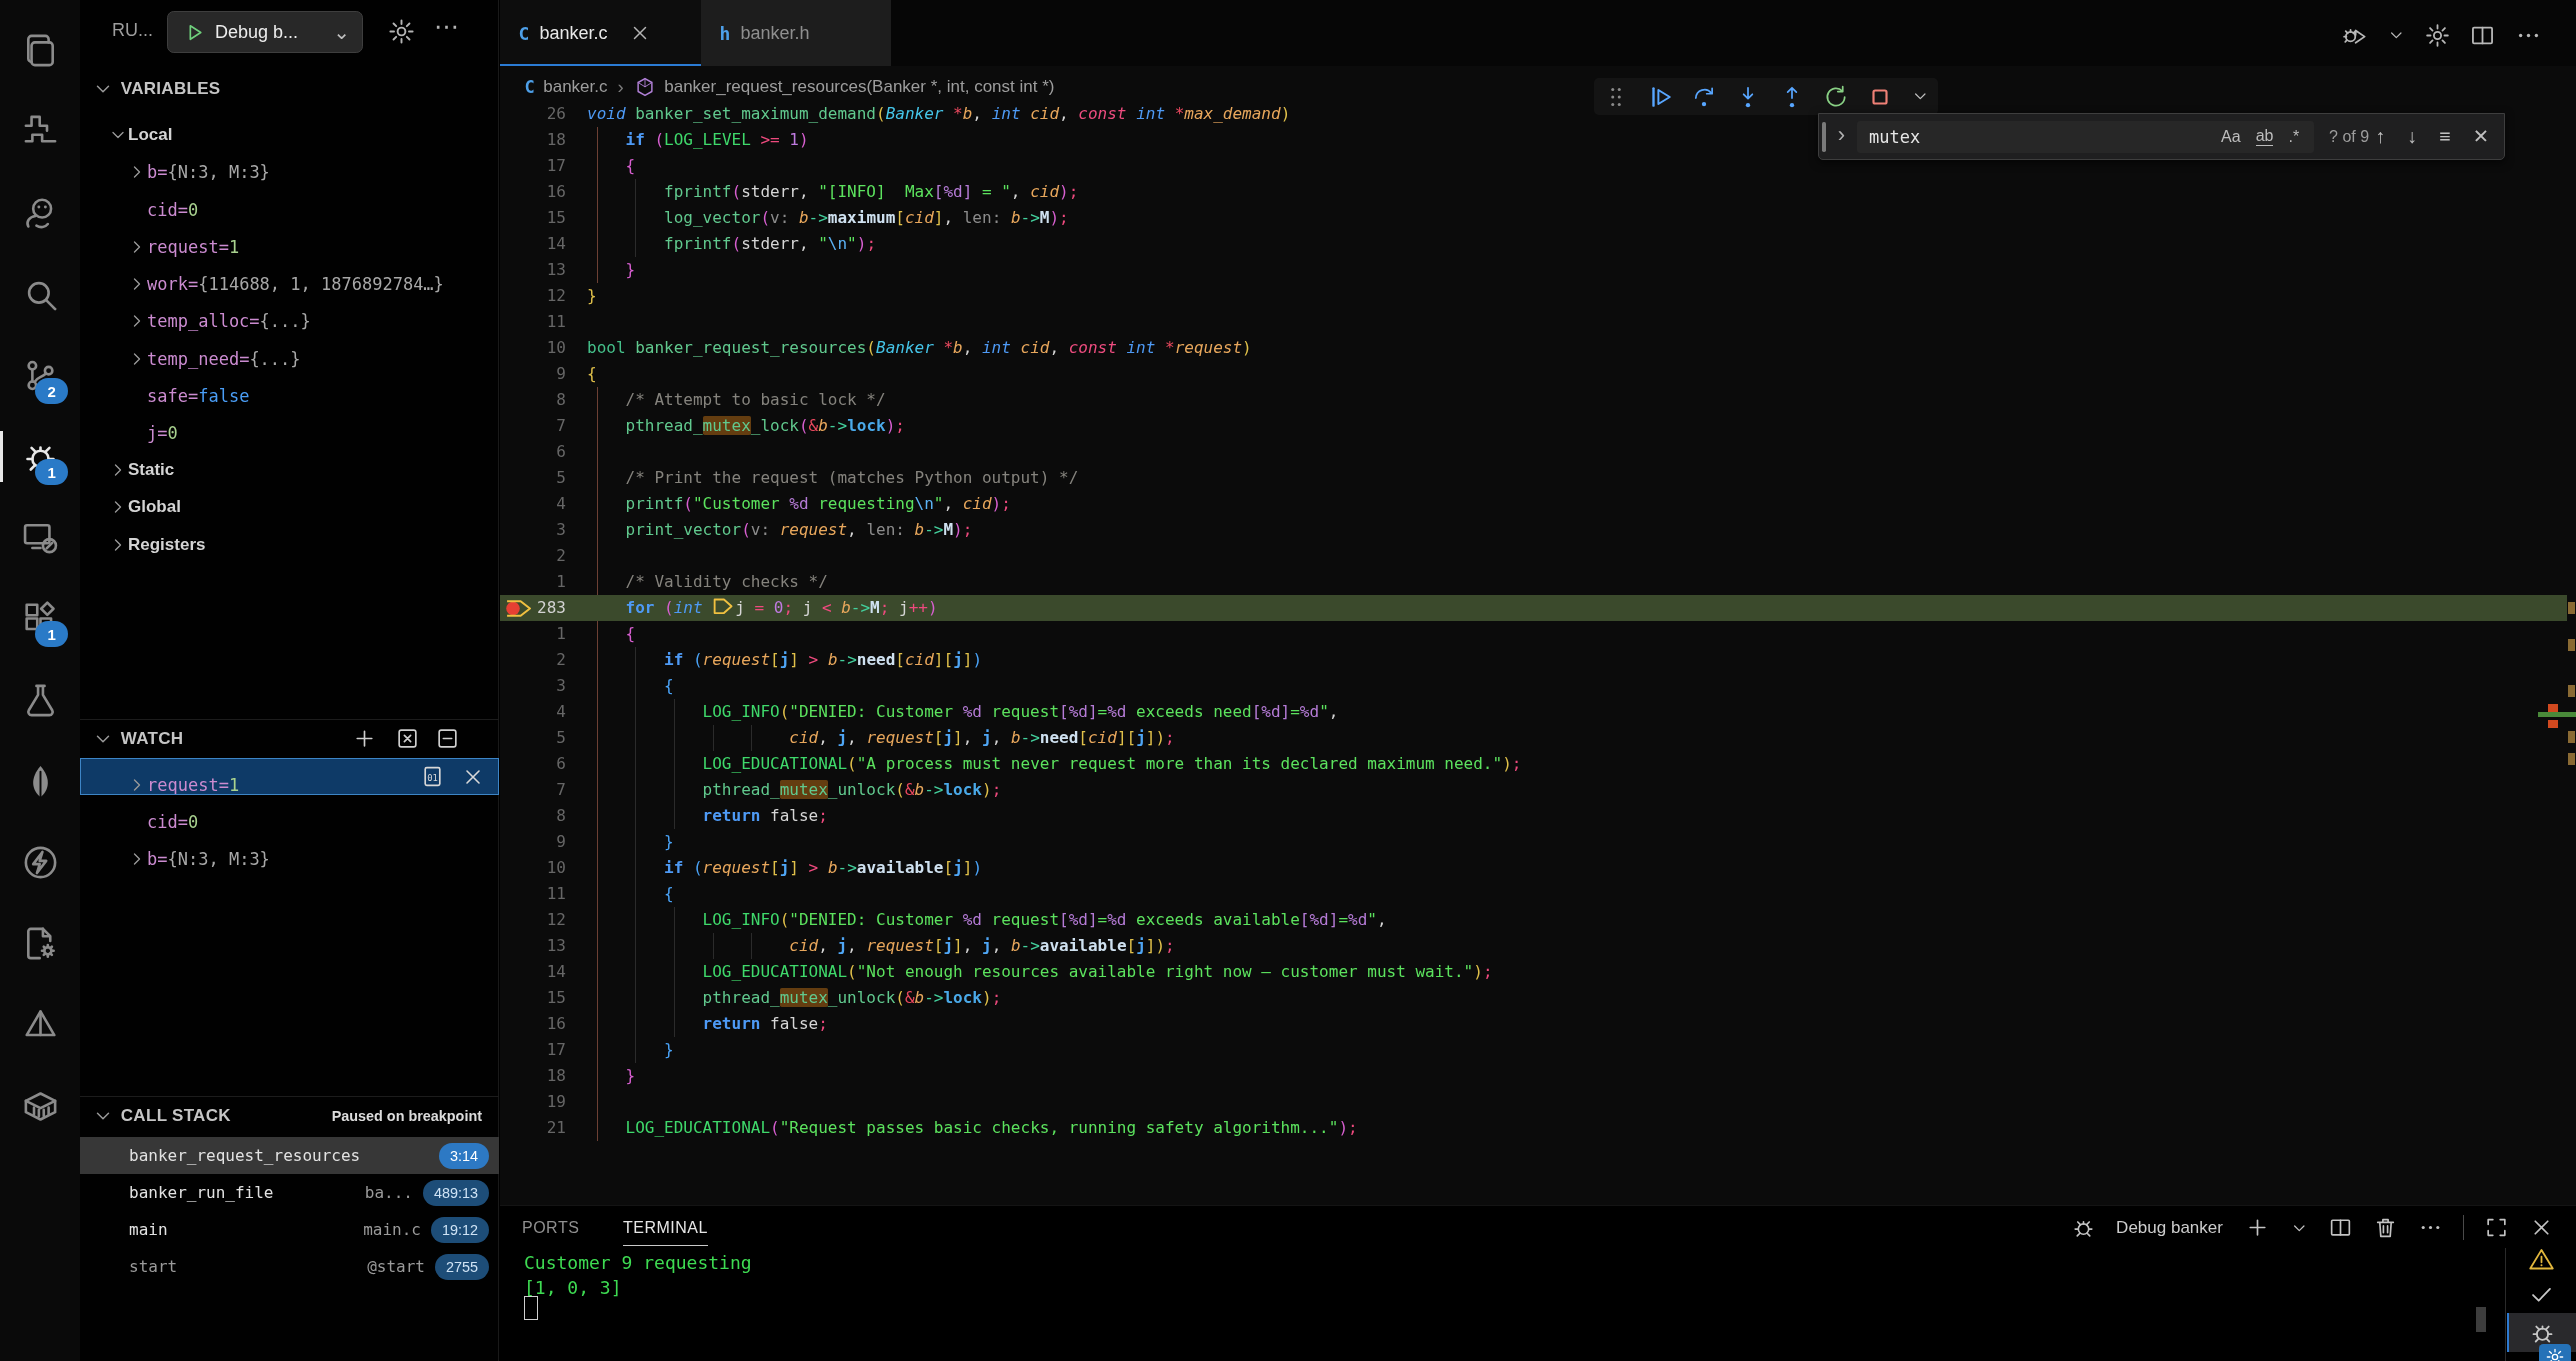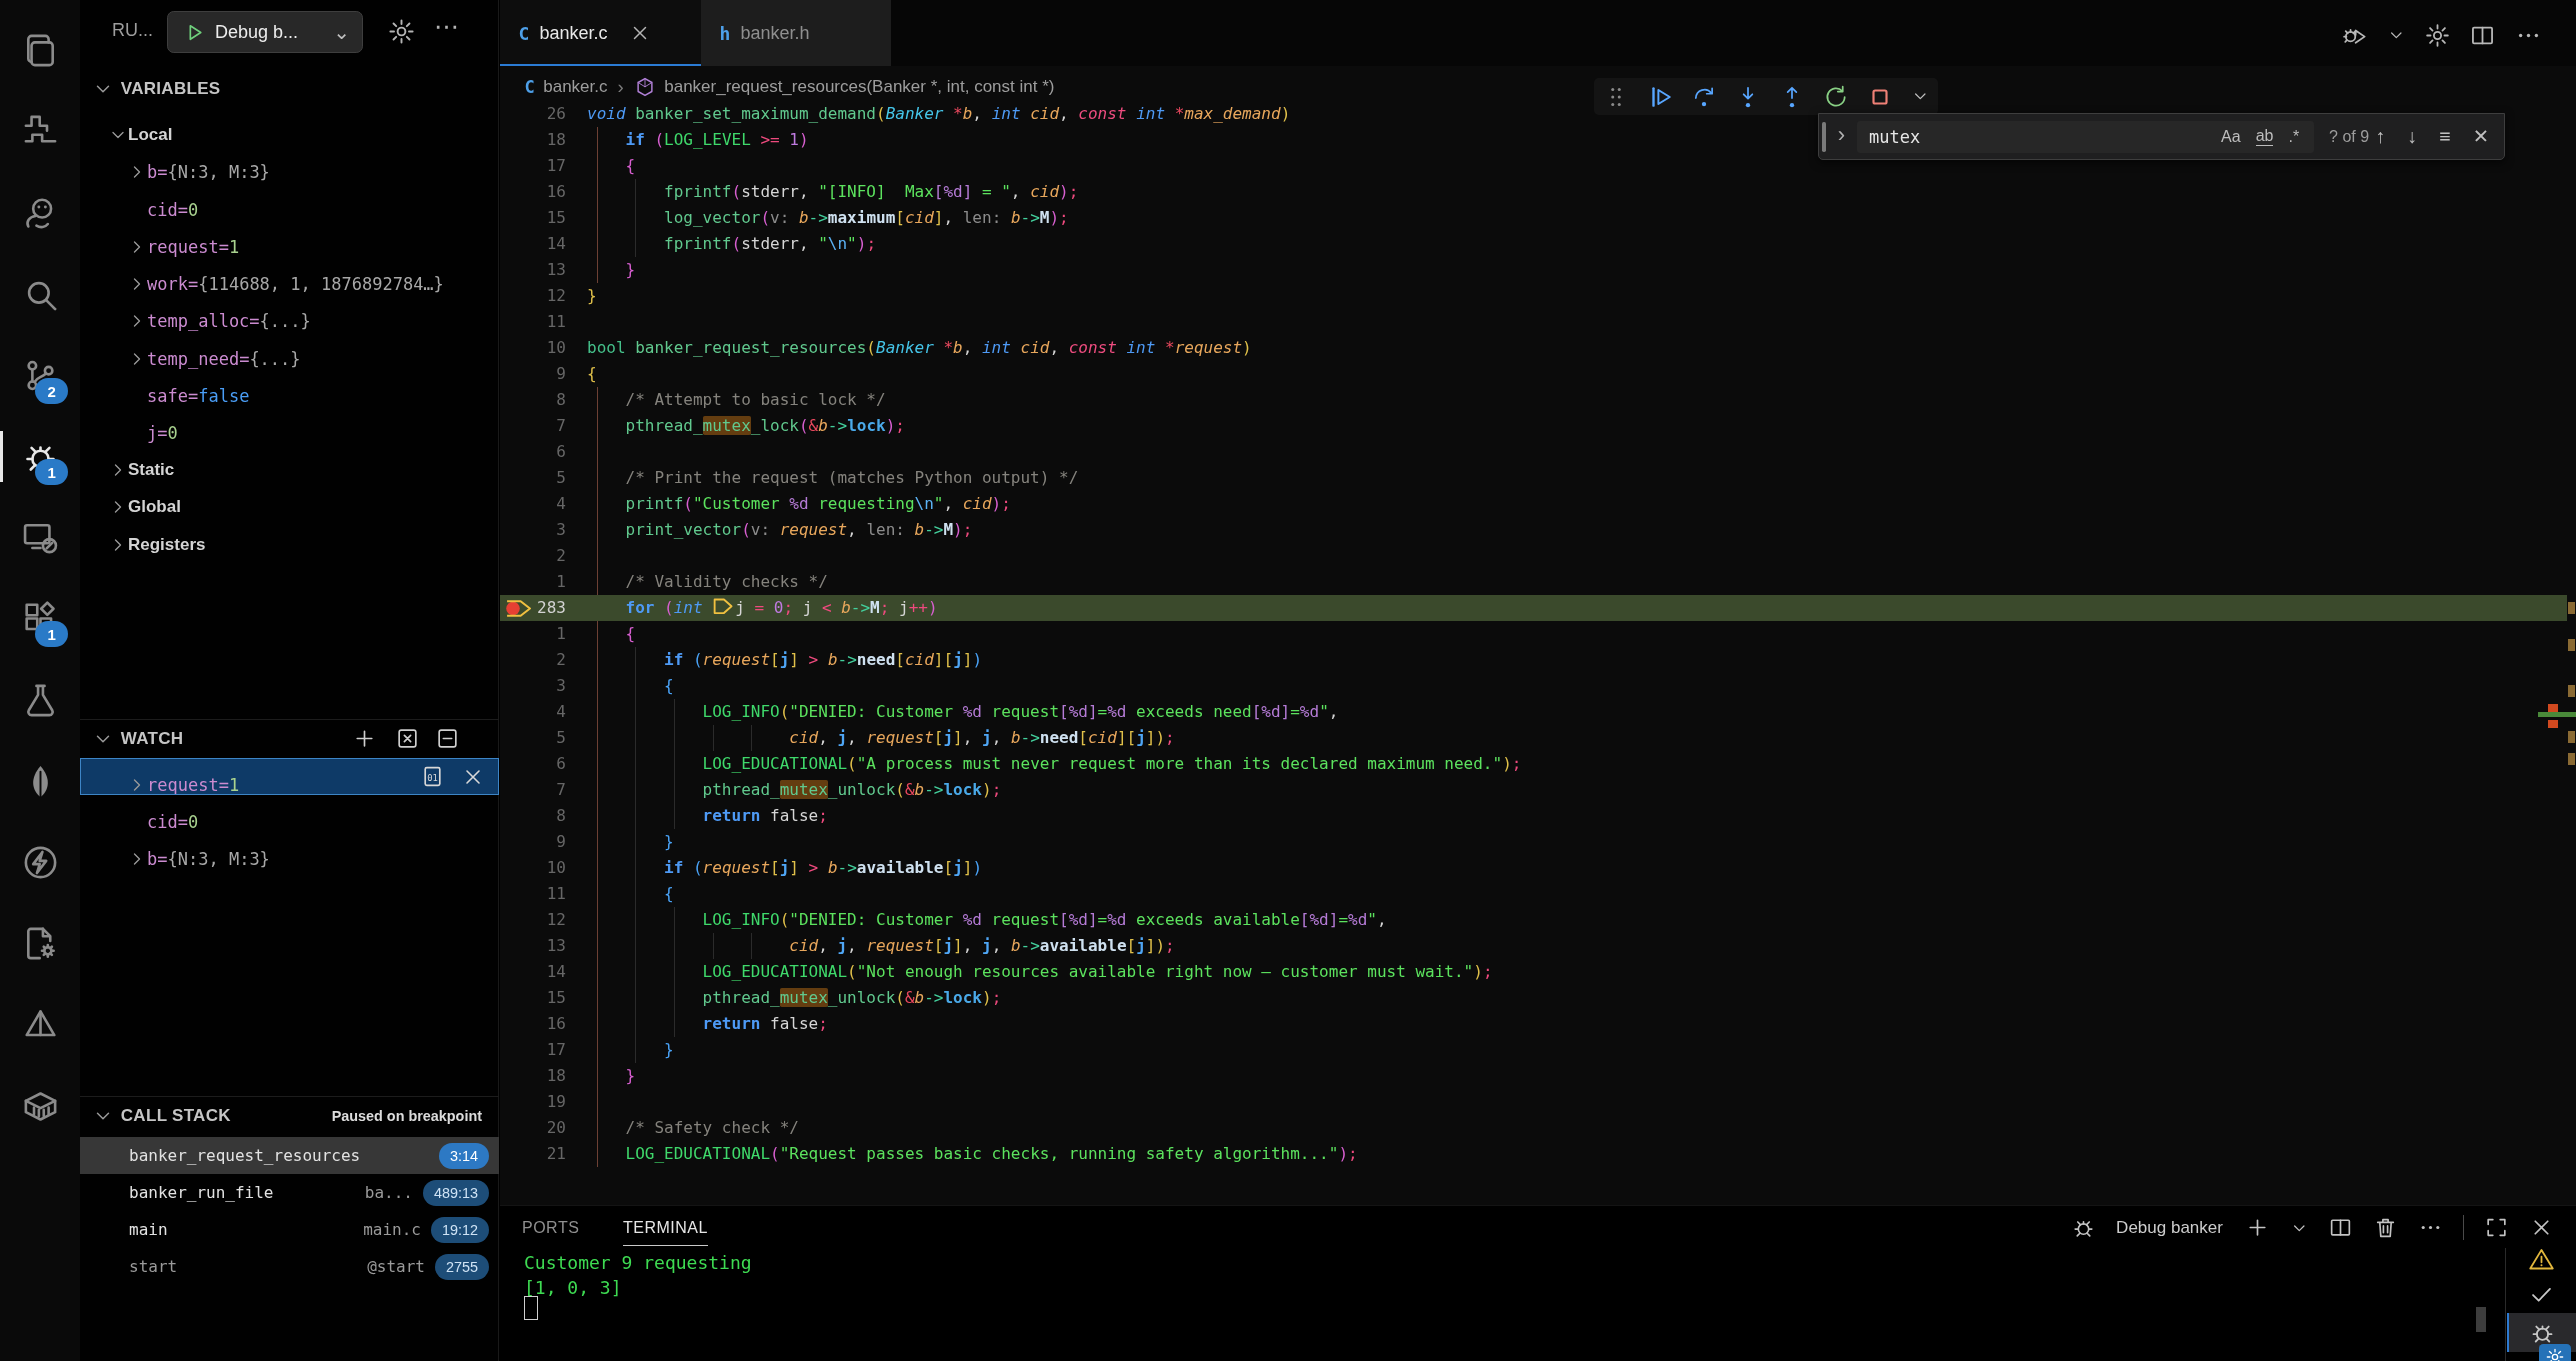--- a/index.html
+++ b/index.html
@@ -700,21 +700,20 @@
       <div class="cl"><div class="guide g0" style="left: 97px;"></div><div class="guide" style="left: 135px;"></div><span class="ln">10</span><span class="codetext"><span class="c-pl">        </span><span class="c-kw">if </span><span class="c-pb">(</span><span class="c-par">request</span><span class="c-py">[</span><span class="c-j">j</span><span class="c-py">]</span><span class="c-op"> &gt; </span><span class="c-par">b</span><span class="c-ar">-&gt;</span><span class="c-field">available</span><span class="c-py">[</span><span class="c-j">j</span><span class="c-py">]</span><span class="c-pb">)</span></span></div>
       <div class="cl"><div class="guide g0" style="left: 97px;"></div><div class="guide" style="left: 135px;"></div><span class="ln">11</span><span class="codetext"><span class="c-pl">        </span><span class="c-pb">{</span></span></div>
       <div class="cl"><div class="guide g0" style="left: 97px;"></div><div class="guide" style="left: 135px;"></div><div class="guide" style="left: 174px;"></div><span class="ln">12</span><span class="codetext"><span class="c-pl">            </span><span class="c-mac">LOG_INFO</span><span class="c-py">(</span><span class="c-str">"DENIED: Customer </span><span class="c-esc">%d</span><span class="c-str"> request</span><span class="c-esc">[%d]</span><span class="c-str">=</span><span class="c-esc">%d</span><span class="c-str"> exceeds available</span><span class="c-esc">[%d]</span><span class="c-str">=</span><span class="c-esc">%d</span><span class="c-str">"</span><span class="c-pl">,</span></span></div>
       <div class="cl"><div class="guide g0" style="left: 97px;"></div><div class="guide" style="left: 135px;"></div><div class="guide" style="left: 174px;"></div><div class="guide" style="left: 213px;"></div><div class="guide" style="left: 251px;"></div><span class="ln">13</span><span class="codetext"><span class="c-pl">                     </span><span class="c-par">cid</span><span class="c-pl">, </span><span class="c-j">j</span><span class="c-pl">, </span><span class="c-par">request</span><span class="c-py">[</span><span class="c-j">j</span><span class="c-py">]</span><span class="c-pl">, </span><span class="c-j">j</span><span class="c-pl">, </span><span class="c-par">b</span><span class="c-ar">-&gt;</span><span class="c-field">available</span><span class="c-py">[</span><span class="c-j">j</span><span class="c-py">]</span><span class="c-py">)</span><span class="c-sem">;</span></span></div>
       <div class="cl"><div class="guide g0" style="left: 97px;"></div><div class="guide" style="left: 135px;"></div><div class="guide" style="left: 174px;"></div><span class="ln">14</span><span class="codetext"><span class="c-pl">            </span><span class="c-mac">LOG_EDUCATIONAL</span><span class="c-py">(</span><span class="c-str">"Not enough resources available right now — customer must wait."</span><span class="c-py">)</span><span class="c-sem">;</span></span></div>
       <div class="cl"><div class="guide g0" style="left: 97px;"></div><div class="guide" style="left: 135px;"></div><div class="guide" style="left: 174px;"></div><span class="ln">15</span><span class="codetext"><span class="c-pl">            </span><span class="c-fn">pthread_</span><span class="c-fnh">mutex</span><span class="c-fn">_unlock</span><span class="c-py">(</span><span class="c-amp">&amp;</span><span class="c-par">b</span><span class="c-ar">-&gt;</span><span class="c-lock">lock</span><span class="c-py">)</span><span class="c-sem">;</span></span></div>
       <div class="cl"><div class="guide g0" style="left: 97px;"></div><div class="guide" style="left: 135px;"></div><div class="guide" style="left: 174px;"></div><span class="ln">16</span><span class="codetext"><span class="c-pl">            </span><span class="c-kw">return </span><span class="c-pl">false</span><span class="c-sem">;</span></span></div>
       <div class="cl"><div class="guide g0" style="left: 97px;"></div><div class="guide" style="left: 135px;"></div><span class="ln">17</span><span class="codetext"><span class="c-pl">        </span><span class="c-pb">}</span></span></div>
       <div class="cl"><div class="guide g0" style="left: 97px;"></div><span class="ln">18</span><span class="codetext"><span class="c-pl">    </span><span class="c-pm">}</span></span></div>
       <div class="cl"><div class="guide g0" style="left: 97px;"></div><span class="ln">19</span><span class="codetext"></span></div>
-      <div class="cl"><div class="guide g0" style="left: 97px;"></div><span class="ln">20</span><span class="codetext"><span class="c-pl">    </span><span class="c-cm">/* Safety check */</span></span></div>
       <div class="cl"><div class="guide g0" style="left: 97px;"></div><span class="ln">21</span><span class="codetext"><span class="c-pl">    </span><span class="c-mac">LOG_EDUCATIONAL</span><span class="c-pm">(</span><span class="c-str">"Request passes basic checks, running safety algorithm..."</span><span class="c-pm">)</span><span class="c-sem">;</span></span></div>
     </div>
 
   <div id="ruler">
     <div class="rmark" style="left:0.8px;top:602px;width:7.6px;height:12px;background:#8a6a33;"></div>
     <div class="rmark" style="left:0.8px;top:639px;width:7.6px;height:12px;background:#8a6a33;"></div>
     <div class="rmark" style="left:0.8px;top:685px;width:7.6px;height:12px;background:#8a6a33;"></div>
     <div class="rmark" style="left:-19.5px;top:704px;width:10px;height:7.6px;background:#d1491f;"></div>
     <div class="rmark" style="left:-29px;top:712px;width:38px;height:5px;background:#4a8a3a;"></div>
     <div class="rmark" style="left:-19.5px;top:720px;width:10px;height:7.6px;background:#d1491f;"></div>

